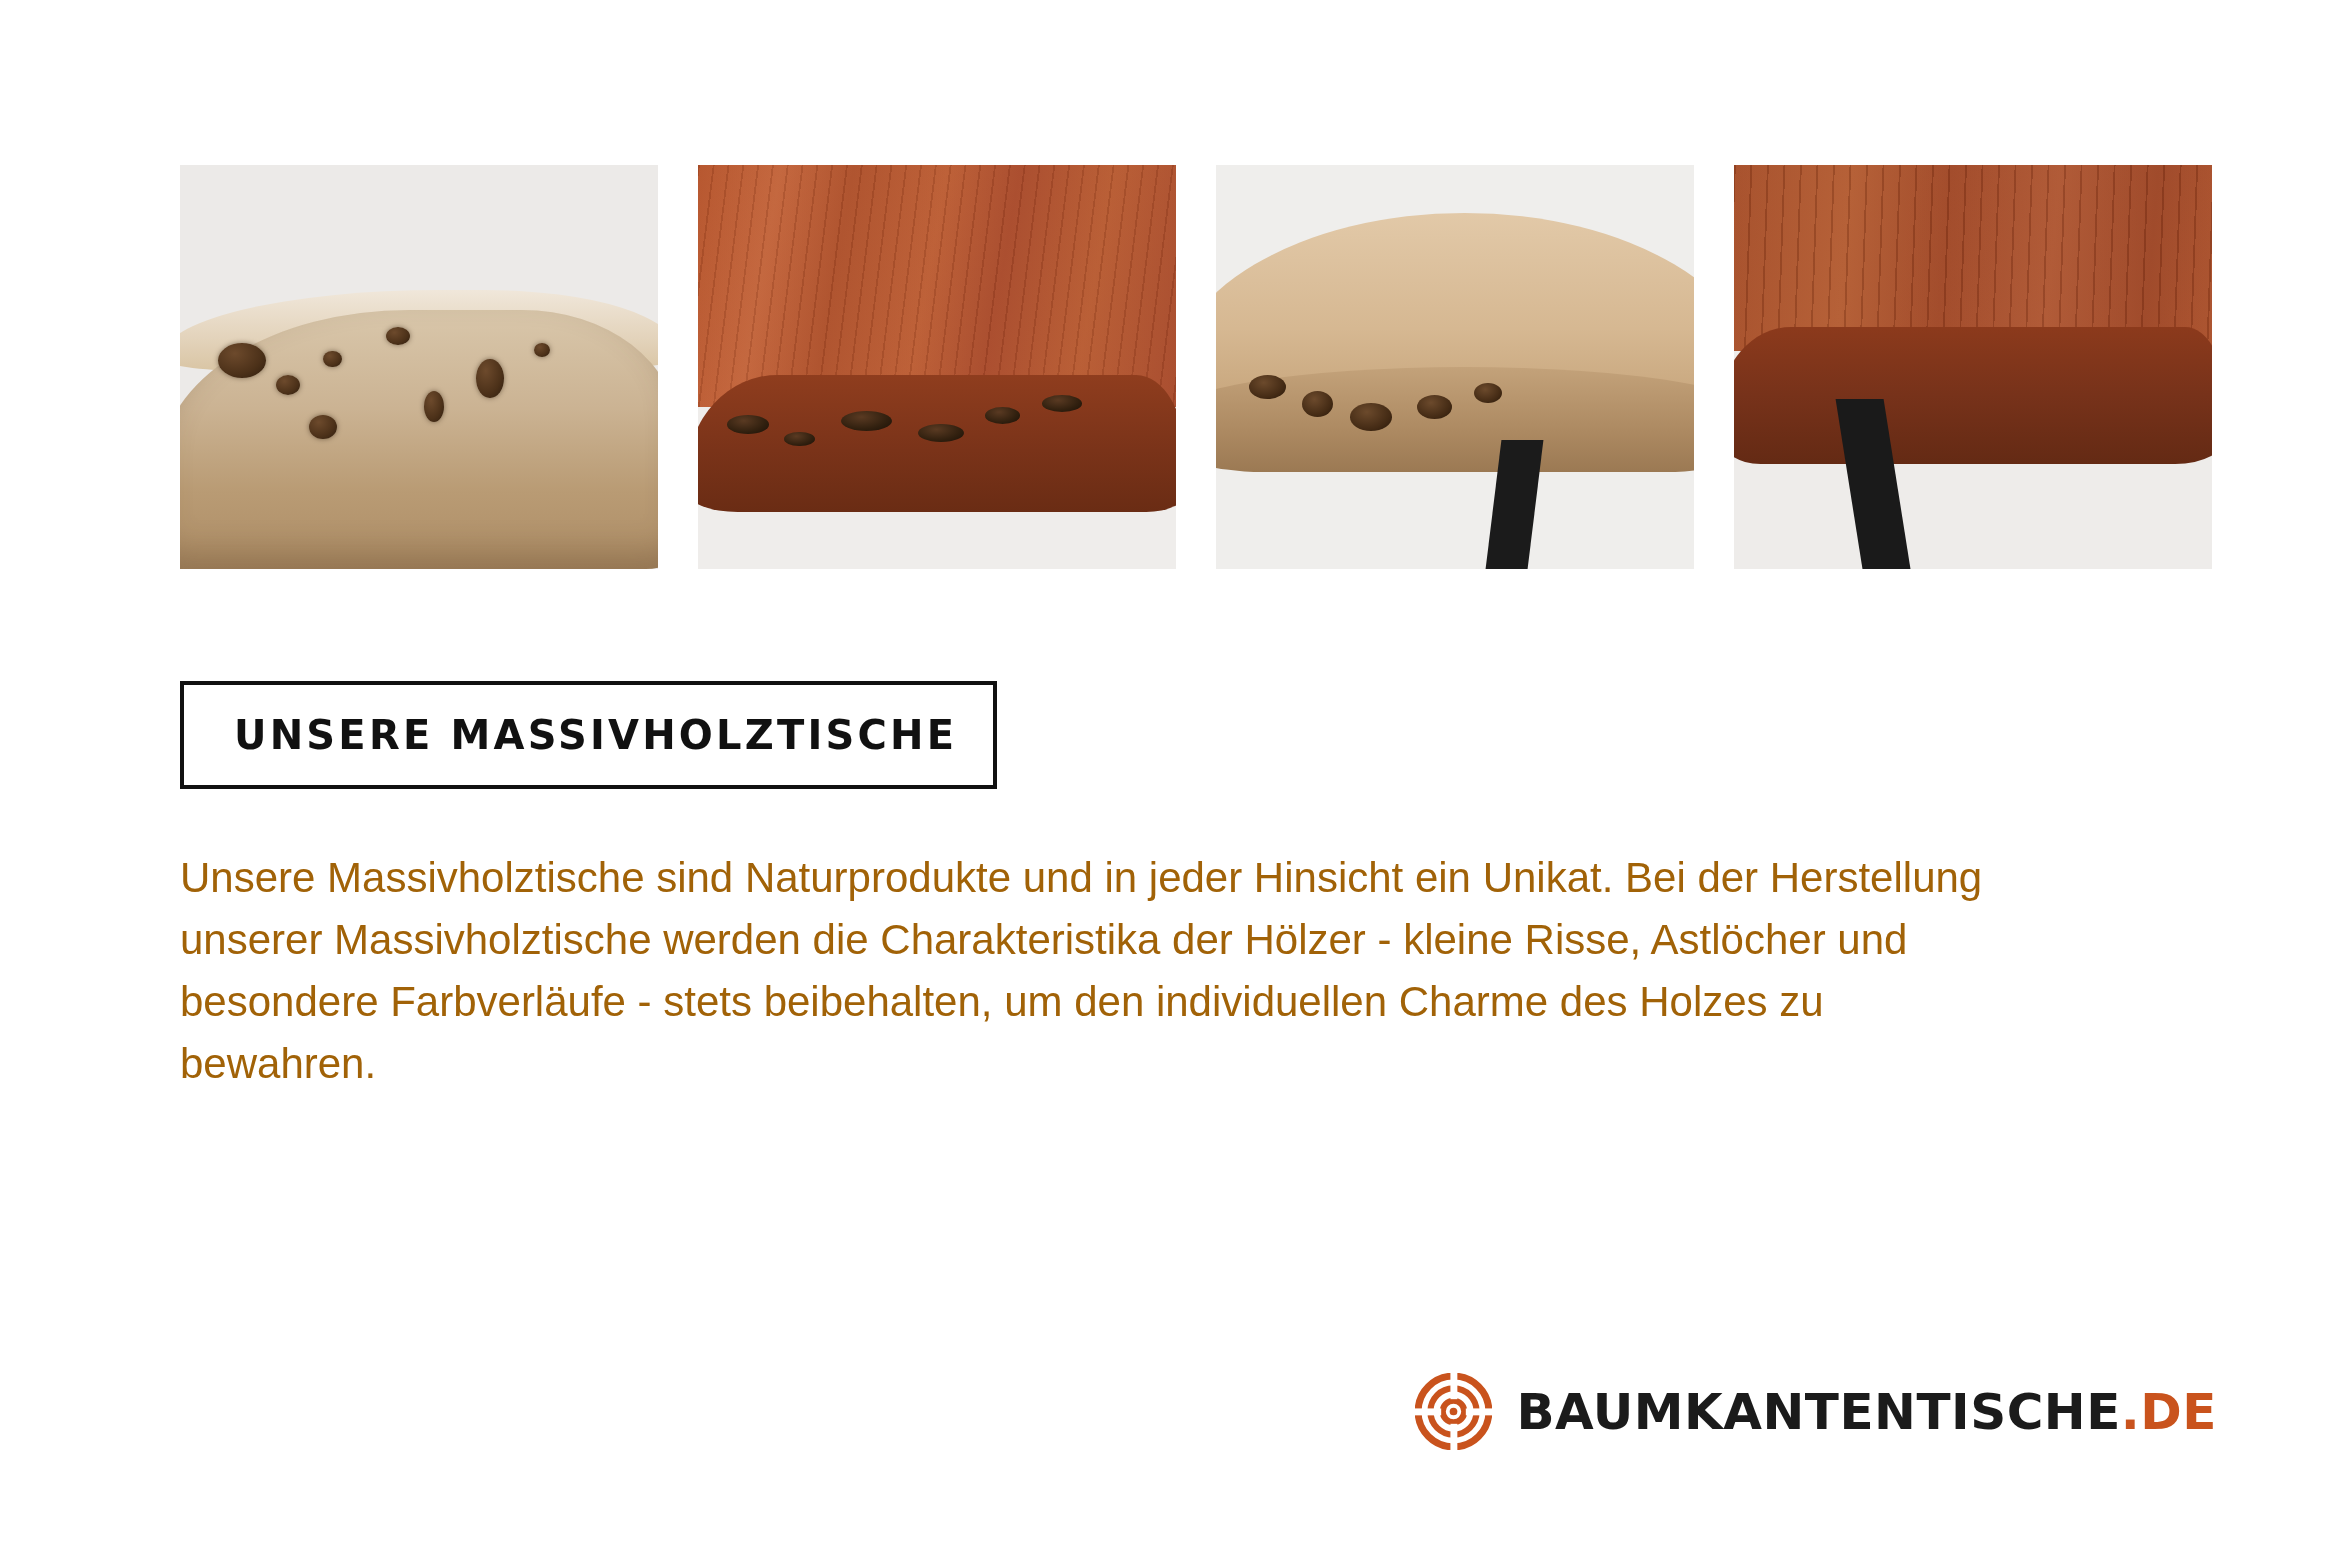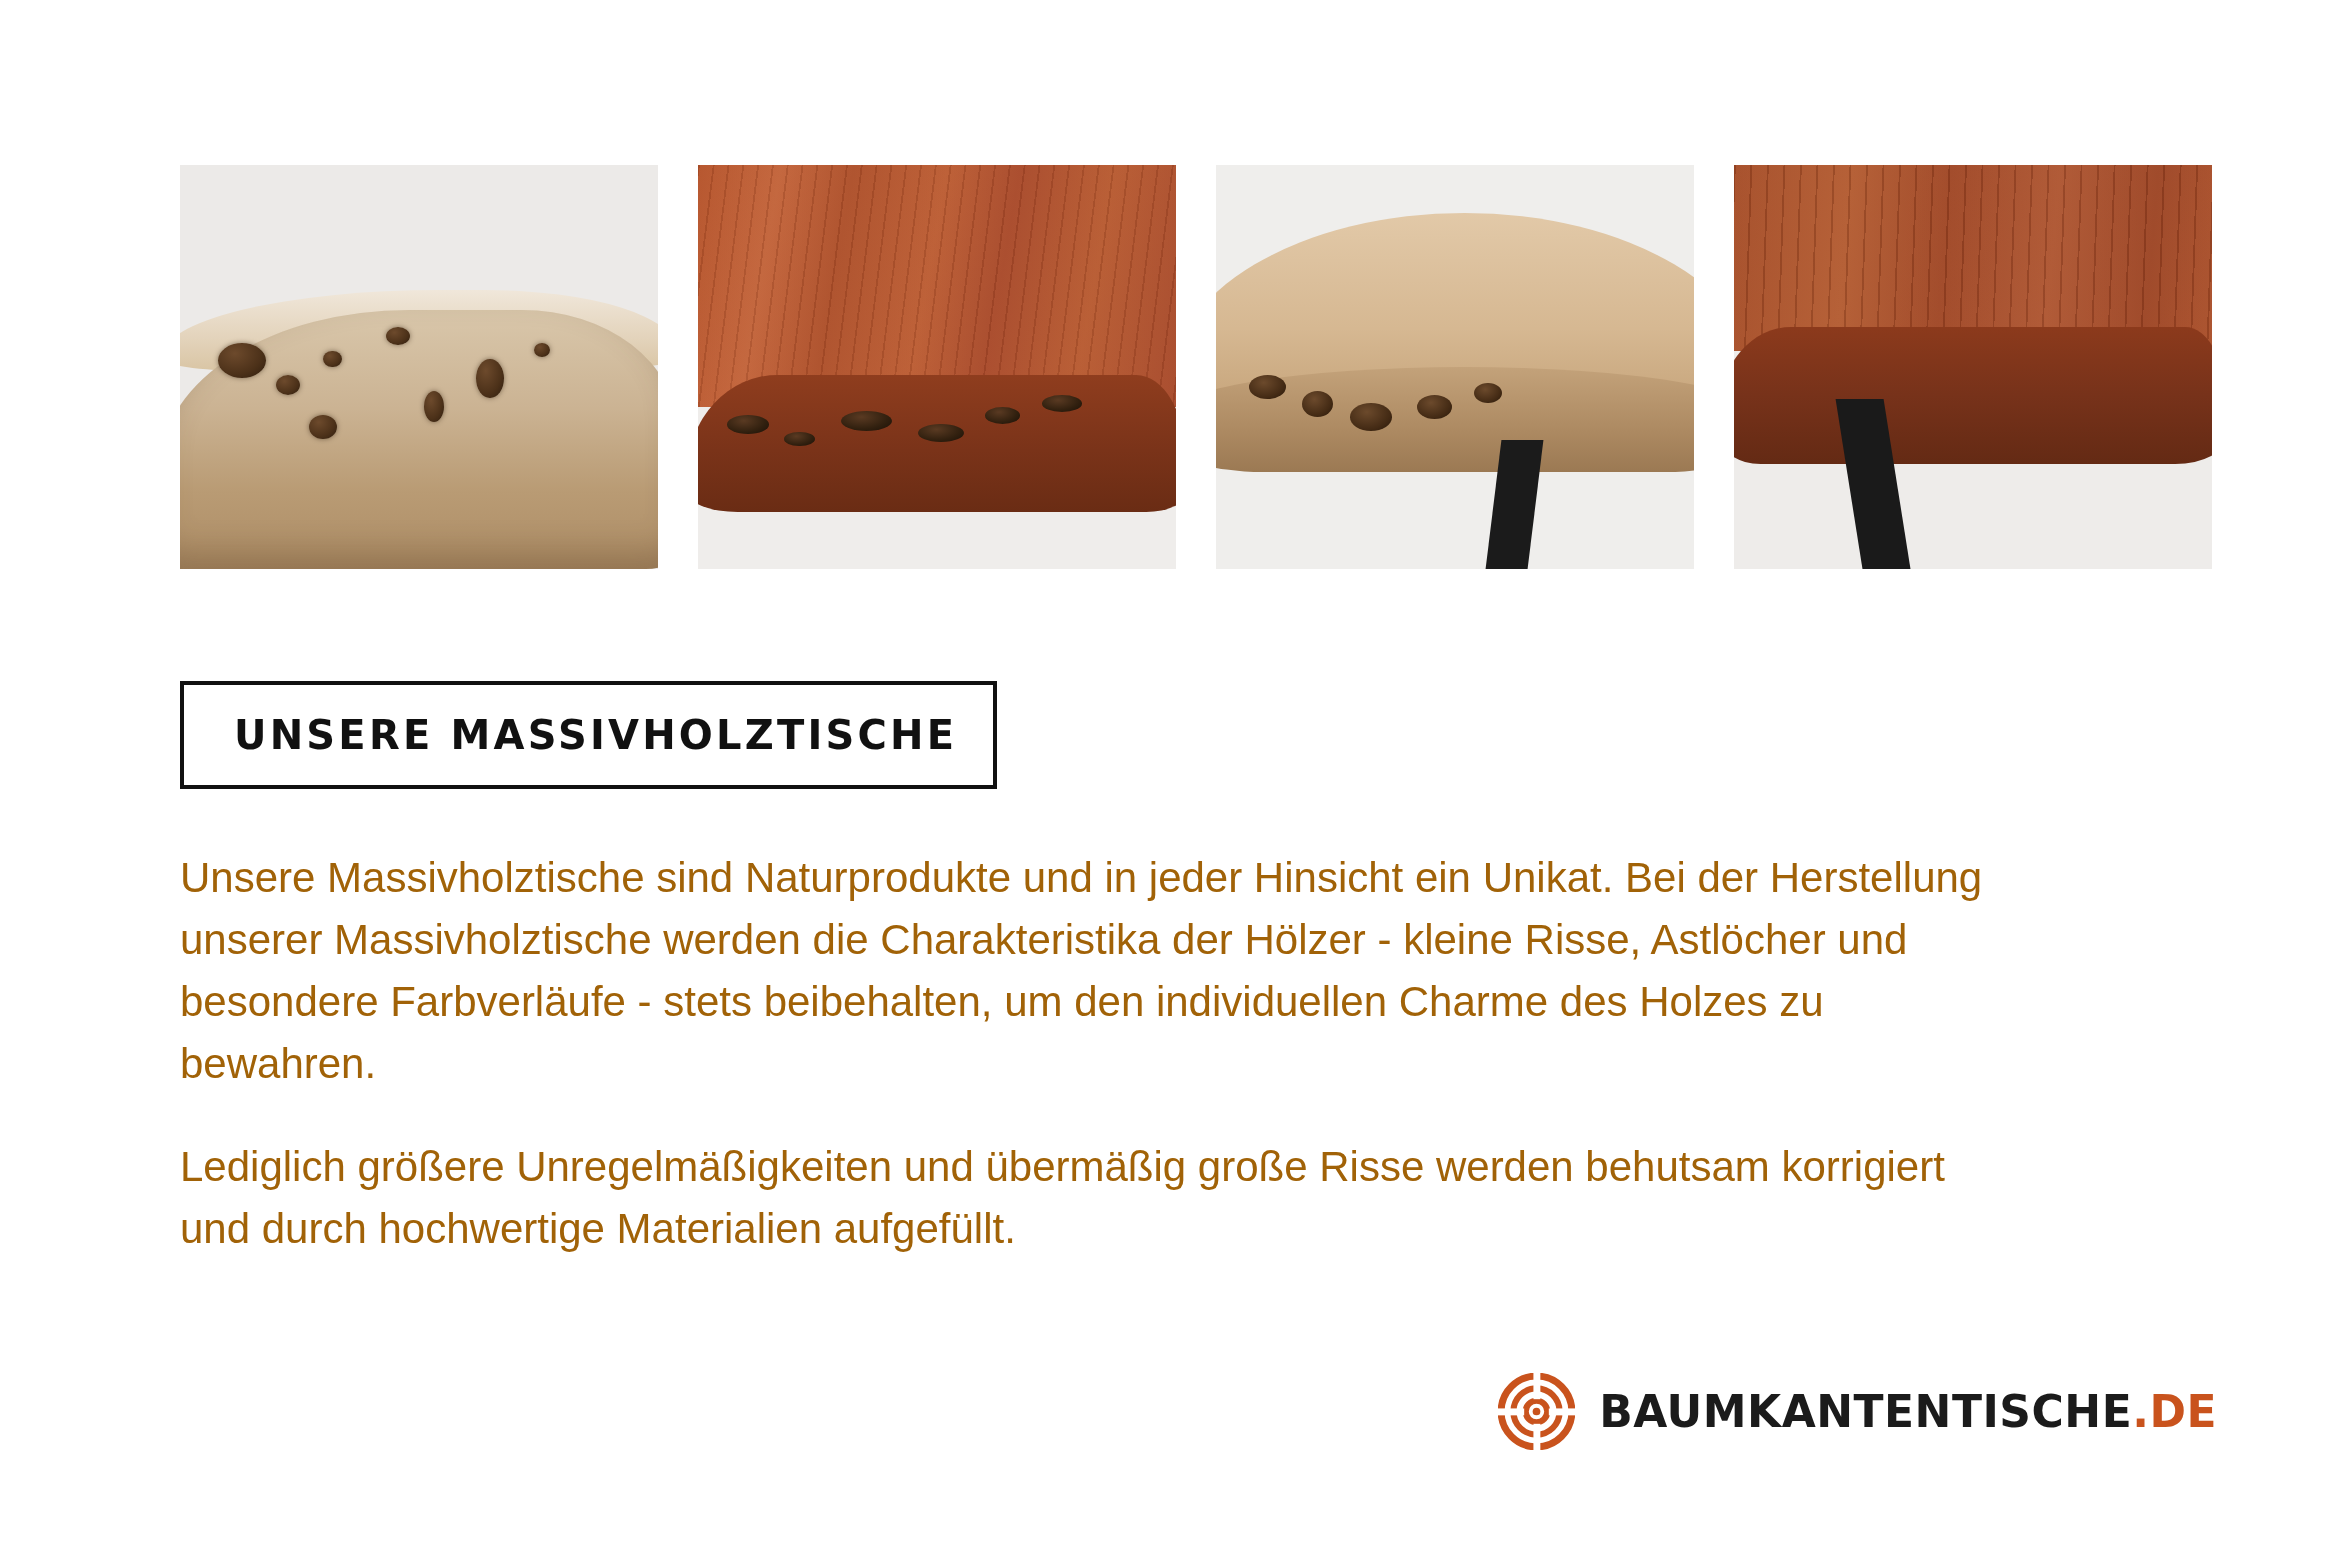--- a/index.html
+++ b/index.html
@@ -195,21 +195,21 @@
     gap: 24px;
   }
   .logo-mark {
     width: 77px;
     height: 77px;
     flex: 0 0 auto;
   }
   .logo-text {
     font-family: "DejaVu Sans", sans-serif;
     font-weight: bold;
-    font-size: 44px;
+    font-size: 50px;
     letter-spacing: 0.5px;
     color: #1b1b1b;
     white-space: nowrap;
   }
   .logo-text .tld { color: #c9531d; }
 </style>
 </head>
 <body>
 
 <div class="page">
@@ -260,21 +260,20 @@
     </div>
 
   </div>
 
   <div class="headline-box">
     <span class="headline-text">UNSERE MASSIVHOLZTISCHE</span>
   </div>
 
   <div class="copy">
     <p>Unsere Massivholztische sind Naturprodukte und in jeder Hinsicht ein Unikat. Bei der Herstellung unserer Massivholztische werden die Charakteristika der Hölzer - kleine Risse, Astlöcher und besondere Farbverläufe - stets beibehalten, um den individuellen Charme des Holzes zu bewahren.</p>
-    <p>Lediglich größere Unregelmäßigkeiten und übermäßig große Risse werden behutsam korrigiert und durch hochwertige Materialien aufgefüllt.</p>
   </div>
 
   <div class="logo">
     <svg class="logo-mark" viewBox="0 0 100 100" aria-hidden="true">
       <circle cx="50" cy="50" r="46" fill="none" stroke="#c9531d" stroke-width="9"></circle>
       <circle cx="50" cy="50" r="30" fill="none" stroke="#c9531d" stroke-width="8"></circle>
       <circle cx="50" cy="50" r="14" fill="none" stroke="#c9531d" stroke-width="8"></circle>
       <rect x="46" y="0" width="9" height="34" fill="#ffffff"></rect>
       <rect x="46" y="66" width="9" height="34" fill="#ffffff"></rect>
       <rect x="0" y="46" width="34" height="9" fill="#ffffff" transform="rotate(0)"></rect>

